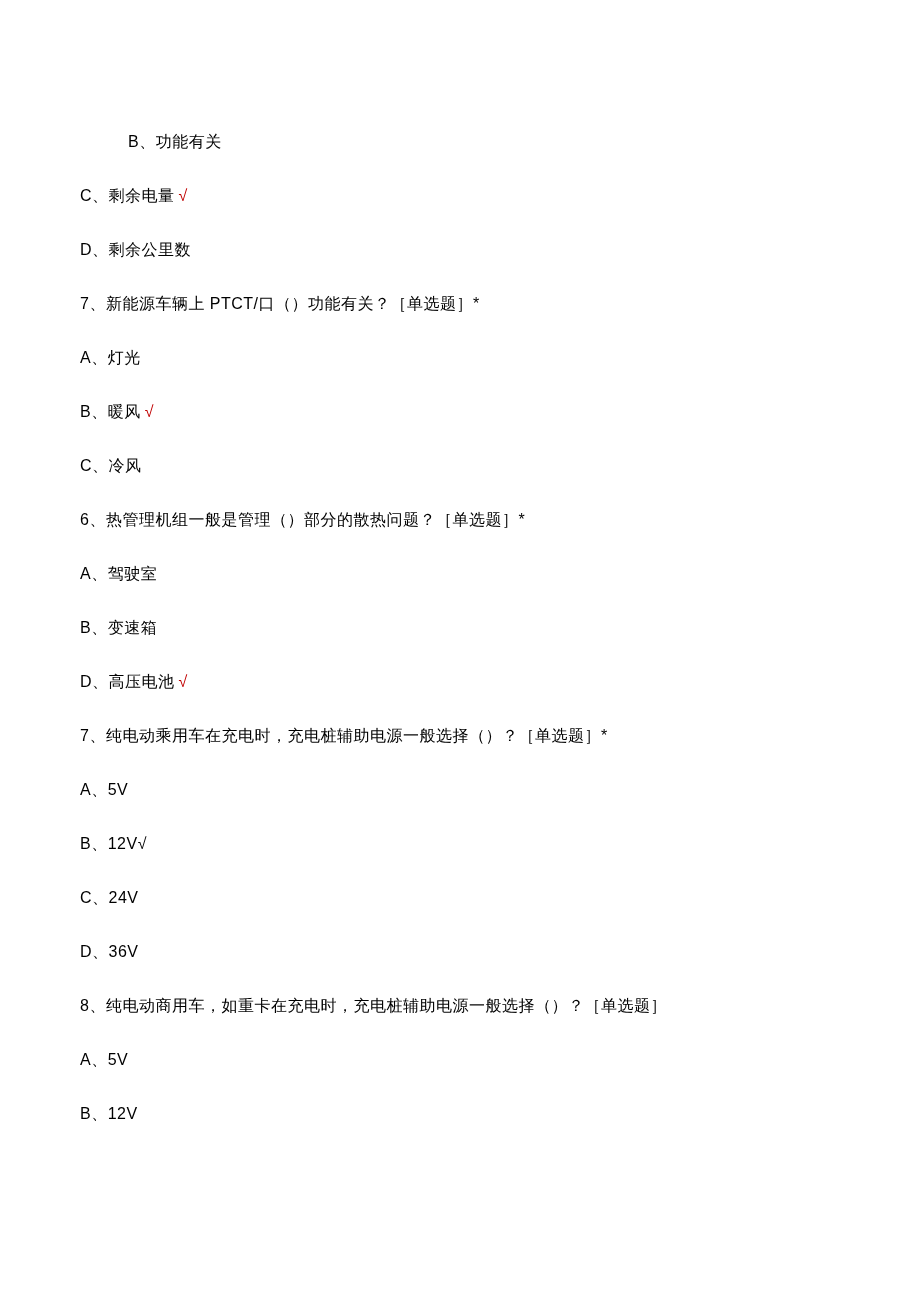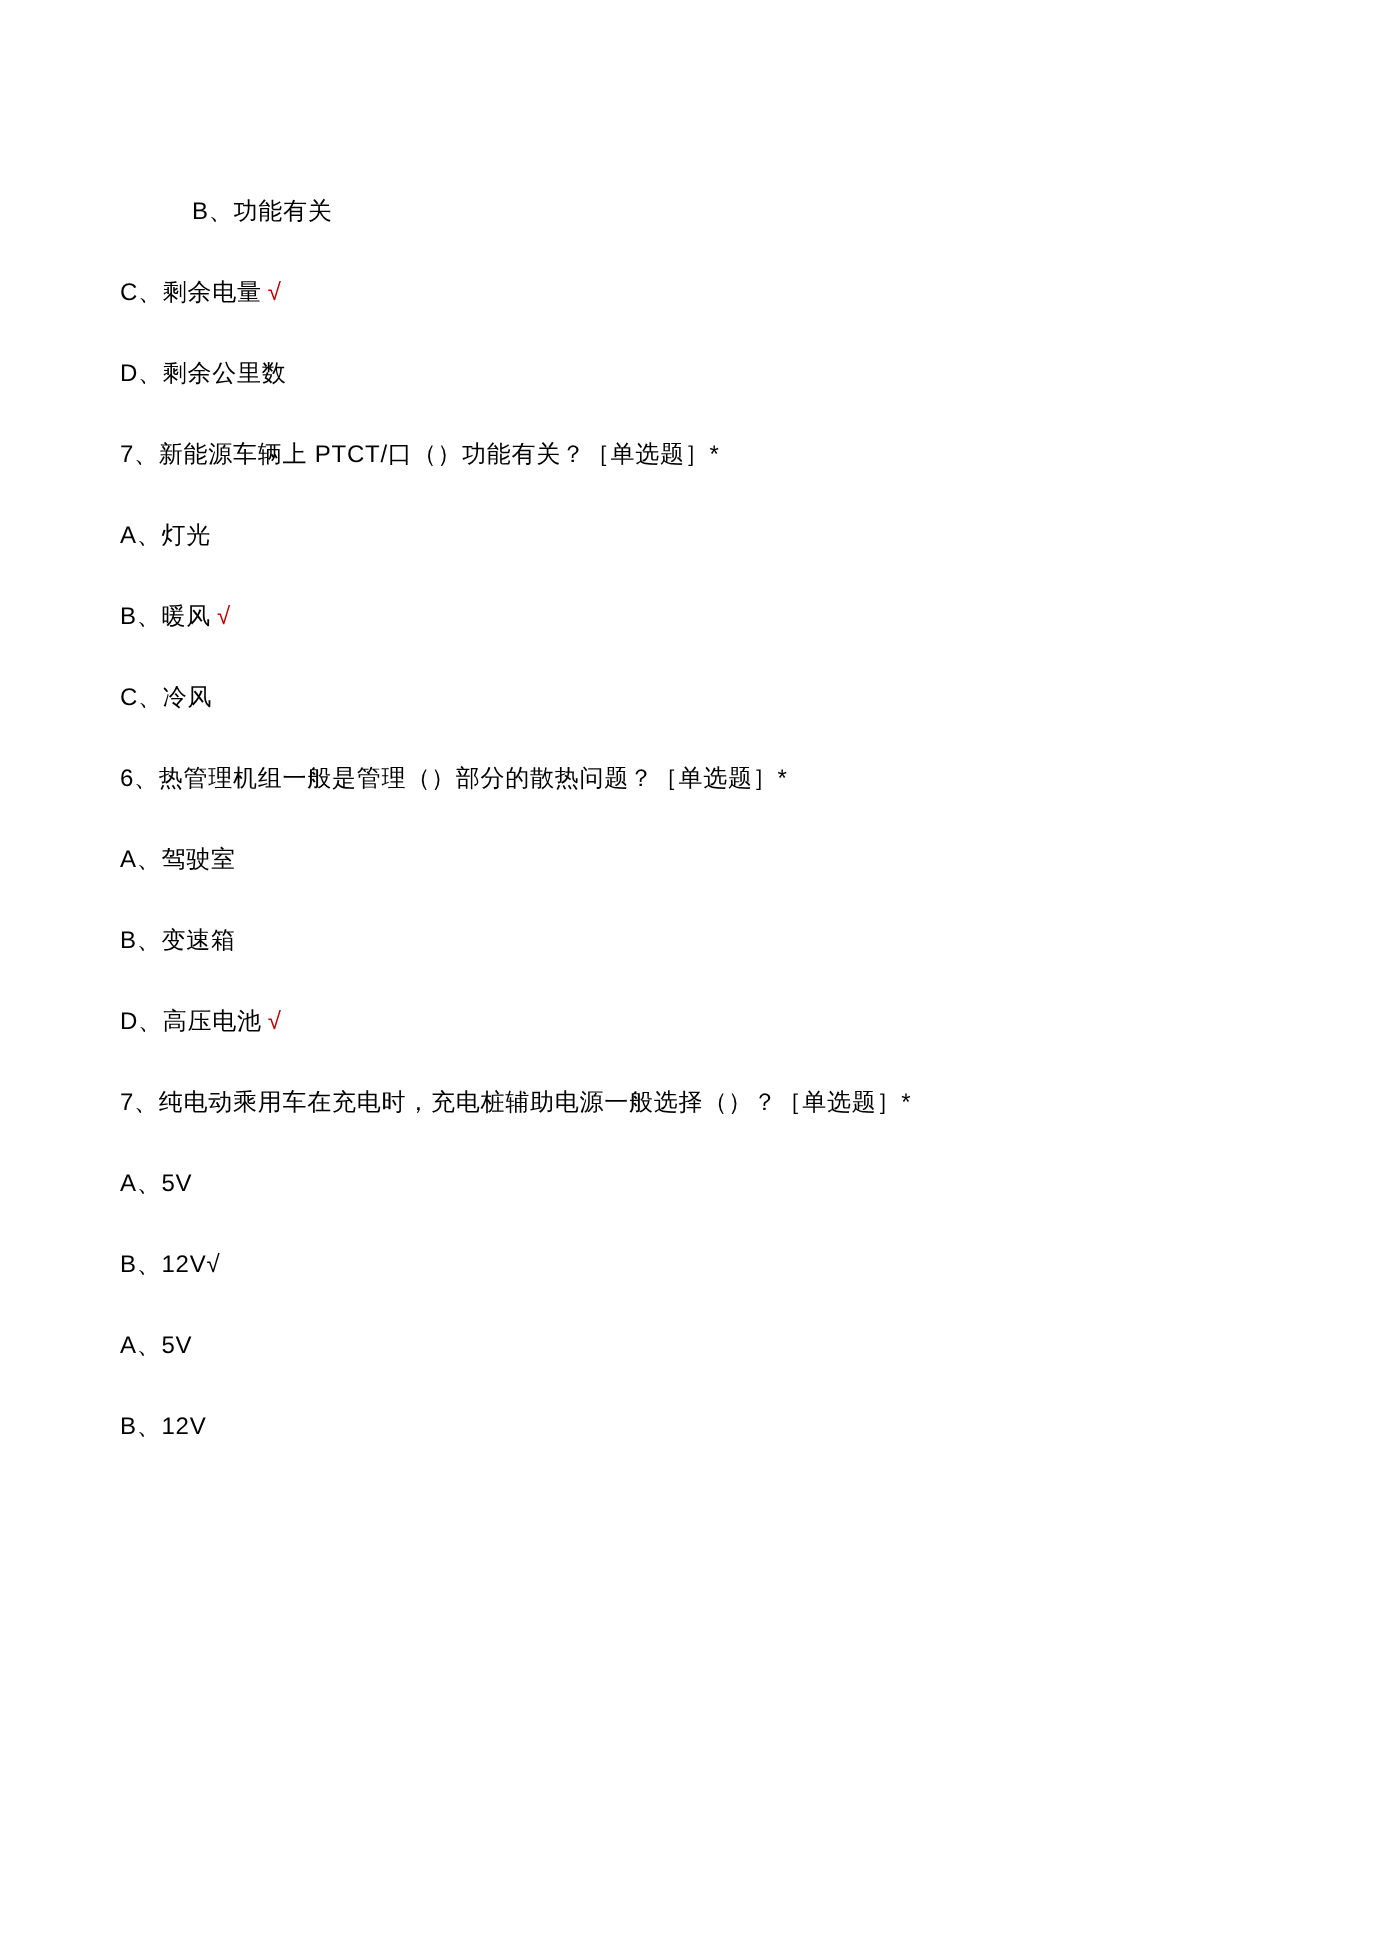--- a/index.html
+++ b/index.html
@@ -38,15 +38,18 @@
     <div class="line"><span>A、灯光</span></div>
     <div class="line"><span>B、暖风</span><span class="check">√</span></div>
     <div class="line"><span>C、冷风</span></div>
     <div class="line"><span>6、热管理机组一般是管理（）部分的散热问题？［单选题］*</span></div>
     <div class="line"><span>A、驾驶室</span></div>
     <div class="line"><span>B、变速箱</span></div>
     <div class="line"><span>D、高压电池</span><span class="check">√</span></div>
     <div class="line"><span>7、纯电动乘用车在充电时，充电桩辅助电源一般选择（）？［单选题］*</span></div>
     <div class="line"><span>A、5V</span></div>
     <div class="line"><span>B、12V√</span></div>
+    <div class="line"><span>C、24V</span></div>
+    <div class="line"><span>D、36V</span></div>
+    <div class="line"><span>8、纯电动商用车，如重卡在充电时，充电桩辅助电源一般选择（）？［单选题］</span></div>
     <div class="line"><span>A、5V</span></div>
     <div class="line"><span>B、12V</span></div>
   </div>
 
 </body></html>

